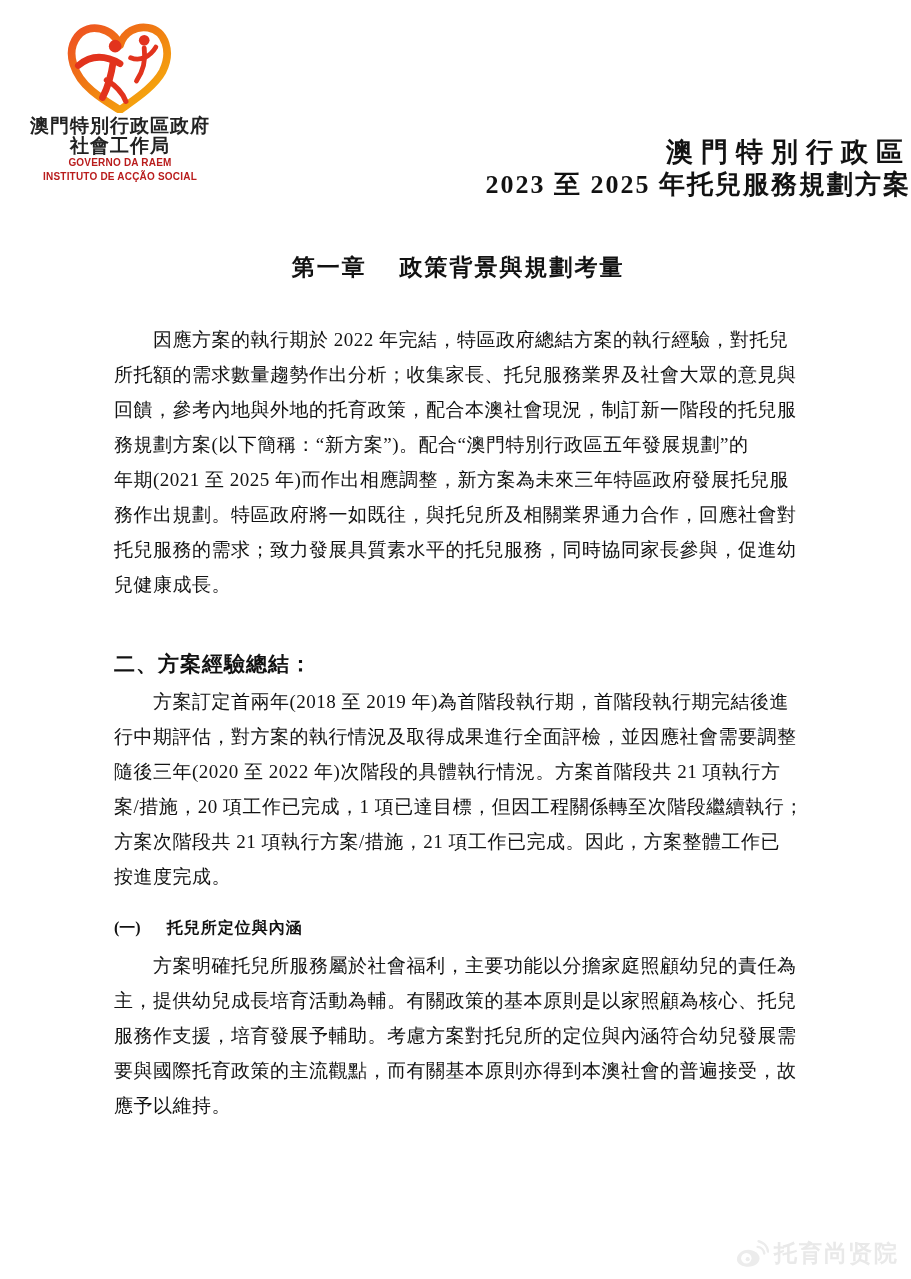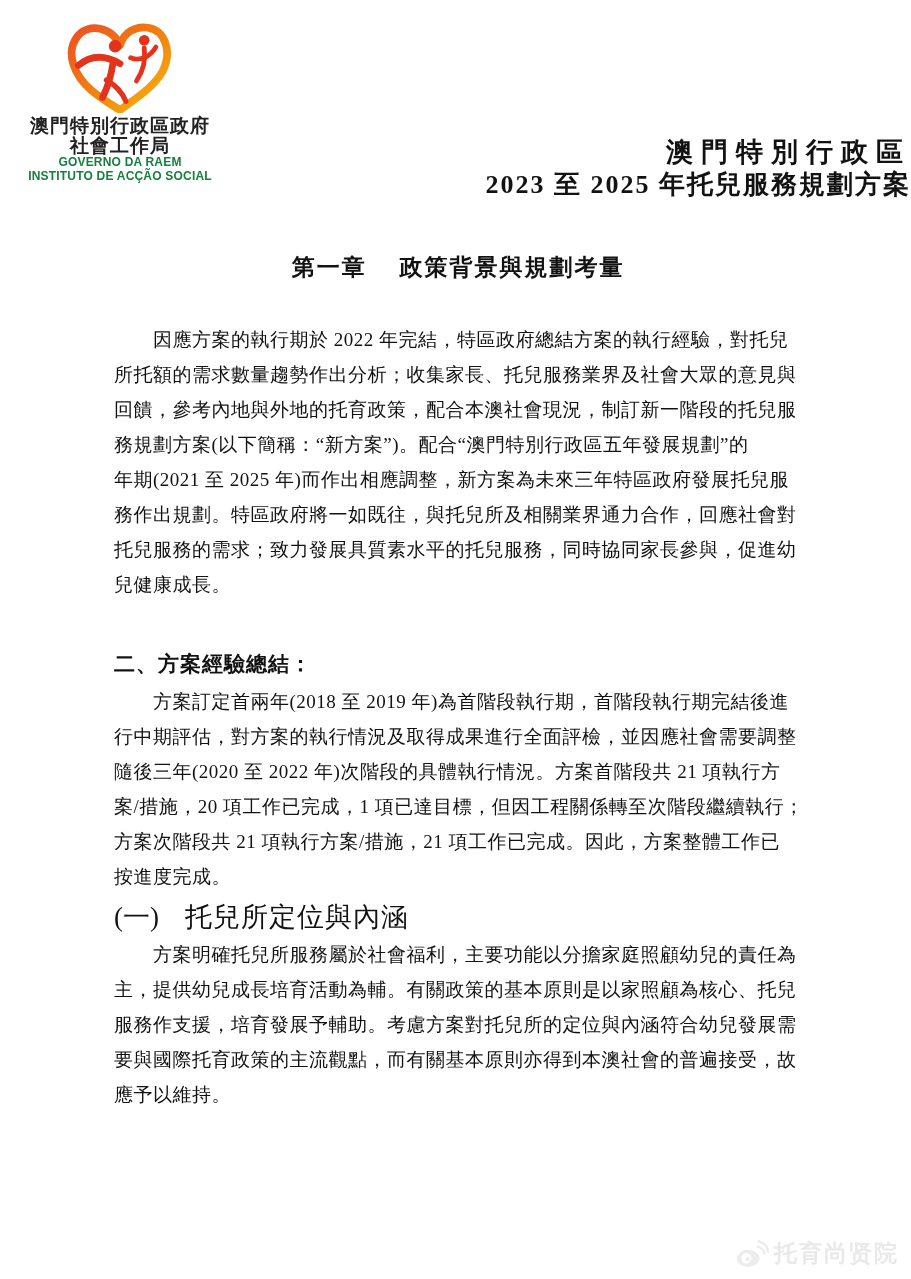--- a/index.html
+++ b/index.html
@@ -18,21 +18,21 @@
     text-align:center;
   }
   .logo-heart{display:block;margin:0 auto 3px auto;}
   .org-zh{
     font-family:"Liberation Sans","DejaVu Sans",sans-serif;
     font-weight:700;font-size:19px;line-height:20px;color:#222;
     letter-spacing:1px;white-space:nowrap;
   }
   .org-pt{
     font-family:"Liberation Sans","DejaVu Sans",sans-serif;
-    font-weight:700;font-size:12px;line-height:13.5px;color:#15803d;
+    font-weight:700;font-size:10px;line-height:13.5px;color:#b91c1c;
     letter-spacing:0.2px;white-space:nowrap;
   }
   
   .title-block{
     position:absolute;left:0;right:0;top:136px;
     text-align:right;font-weight:700;
   }
   .title-line1{font-size:27px;line-height:32px;letter-spacing:8px;}
   .title-line2{font-size:26px;line-height:34px;letter-spacing:2px;padding-left:36px;}
   .chapter-heading{
@@ -49,22 +49,22 @@
     letter-spacing:1px;margin:0 0 2px 0;
   }
   .sec-heading.gap-top{margin-top:44px;}
   .para{
     margin:0 0 2px 0;
     white-space:pre-line;
     text-align:justify;
     letter-spacing:0.5px;
   }
   .sub-heading{
-    font-weight:400;font-size:27px;line-height:36px;
-    margin:5px 0 2px 0;
+    font-weight:700;font-size:16px;line-height:36px;
+    margin:16px 0 2px 0;
   }
   .sub-heading .sub-title{margin-left:26px;letter-spacing:1px;}
   
   .watermark{
     position:absolute;right:12px;bottom:10px;
     display:flex;align-items:center;gap:5px;
     font-family:"Liberation Sans","DejaVu Sans",sans-serif;
     font-weight:700;font-size:23px;letter-spacing:2px;
     color:#e9e9e9;user-select:none;
   }

